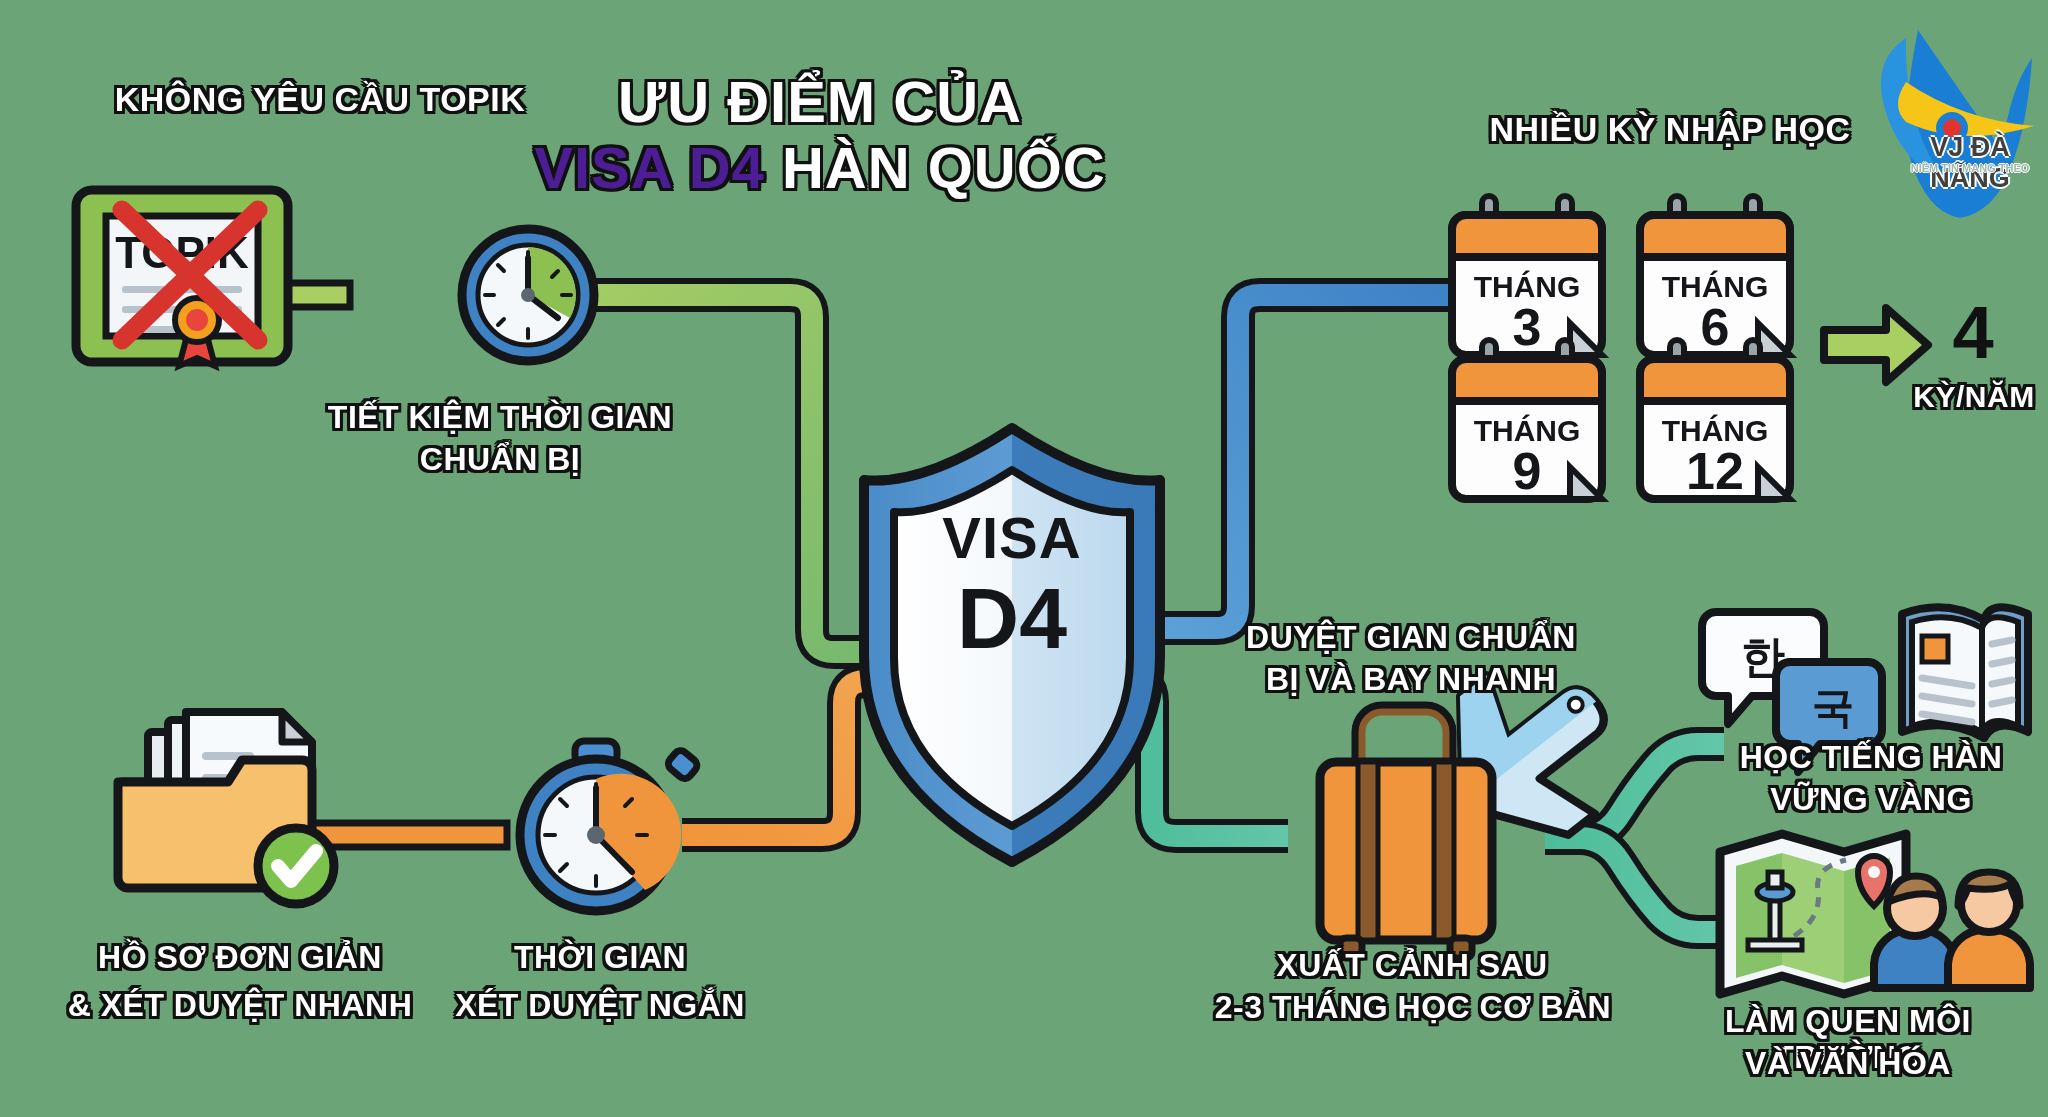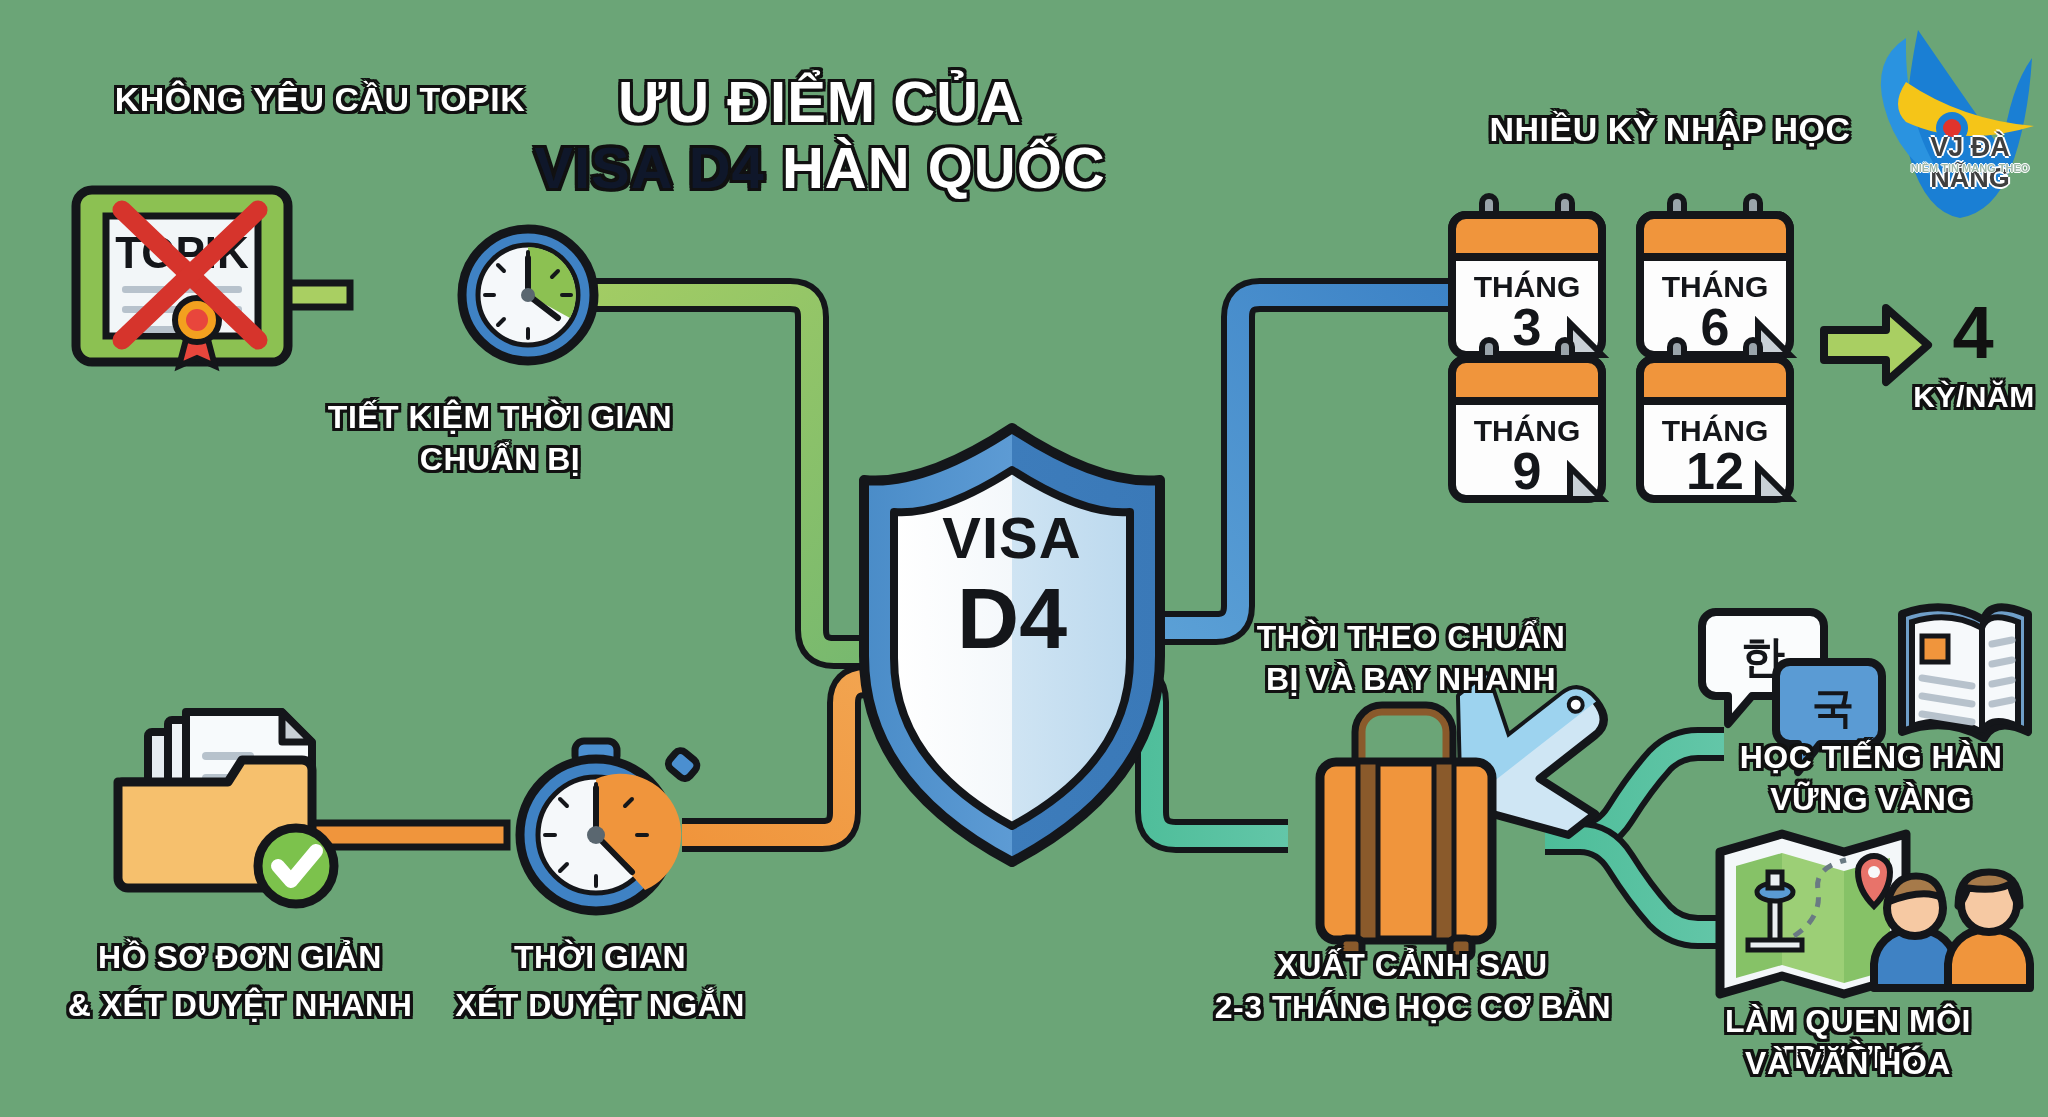--- a/index.html
+++ b/index.html
@@ -10,21 +10,21 @@
     position:relative;
   }
   #stage{position:absolute;inset:0;}
   svg.layer{position:absolute;left:0;top:0;width:2048px;height:1117px;}
   .txt{position:absolute;color:#fff;font-weight:700;letter-spacing:.5px;
        text-align:center;line-height:1.12;
        text-shadow:-3px 0 0 #111,3px 0 0 #111,0 -3px 0 #111,0 3px 0 #111,
                    -3px -3px 0 #111,3px -3px 0 #111,-3px 3px 0 #111,3px 3px 0 #111;}
   .ttl1{font-size:58px;letter-spacing:1px;}
   .ttl2{font-size:58px;letter-spacing:1px;}
-  .orangeword{color:#0f172a;}
+  .orangeword{color:#4c1d95;}
   .lbl{font-size:32px;}
   .lbl-lg{font-size:34px;}
   .big4{position:absolute;color:#111;font-weight:800;font-size:74px;text-shadow:none;}
   .logotxt{position:absolute;color:#404040;font-weight:800;}
 </style>
 </head>
 <body>
 
 <div id="stage">
 
@@ -313,21 +313,21 @@
 
   <div class="big4" style="left:1918px;top:290px;width:110px;text-align:center;">4</div>
   <div class="txt lbl" style="left:1900px;top:380px;width:148px;font-size:30px;">KỲ/NĂM</div>
 
   <div class="txt lbl" style="left:40px;top:940px;width:400px;">HỒ SƠ ĐƠN GIẢN</div>
   <div class="txt lbl" style="left:10px;top:988px;width:460px;">&amp; XÉT DUYỆT NHANH</div>
 
   <div class="txt lbl" style="left:430px;top:940px;width:340px;">THỜI GIAN</div>
   <div class="txt lbl" style="left:404px;top:988px;width:392px;">XÉT DUYỆT NGẮN</div>
 
-  <div class="txt lbl" style="left:1218px;top:620px;width:386px;">THỜI THEO CHUẨN</div>
+  <div class="txt lbl" style="left:1218px;top:620px;width:386px;">DUYỆT GIAN CHUẨN</div>
   <div class="txt lbl" style="left:1222px;top:948px;width:380px;">XUẤT CẢNH SAU</div>
 
   <div class="txt lbl" style="left:1218px;top:662px;width:386px;">BỊ VÀ BAY NHANH</div>
   <div class="txt lbl" style="left:1180px;top:990px;width:466px;">2-3 THÁNG HỌC CƠ BẢN</div>
 
   <div class="txt lbl" style="left:1694px;top:740px;width:354px;text-align:center;">HỌC TIẾNG HÀN</div>
   <div class="txt lbl" style="left:1694px;top:782px;width:354px;">VỮNG VÀNG</div>
 
   <div class="txt lbl" style="left:1648px;top:1004px;width:400px;">LÀM QUEN MÔI TRƯỜNG</div>
   <div class="txt lbl" style="left:1648px;top:1046px;width:400px;">VÀ VĂN HÓA</div>

